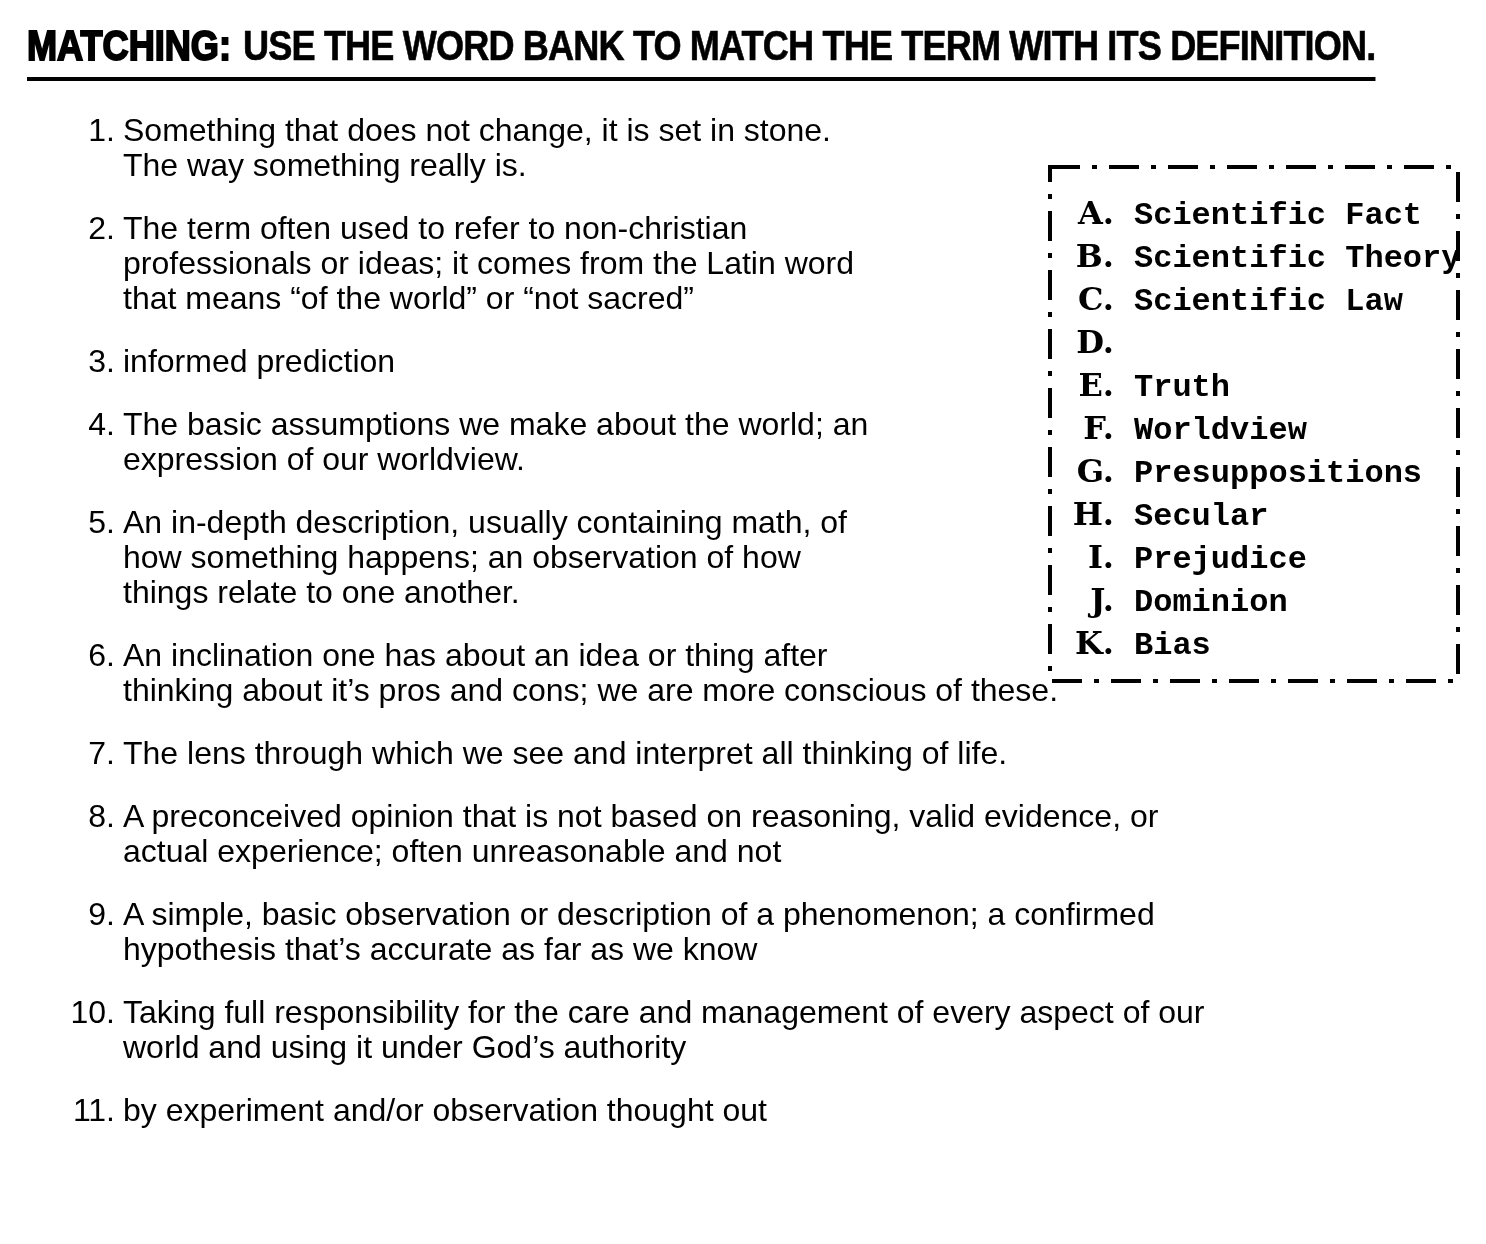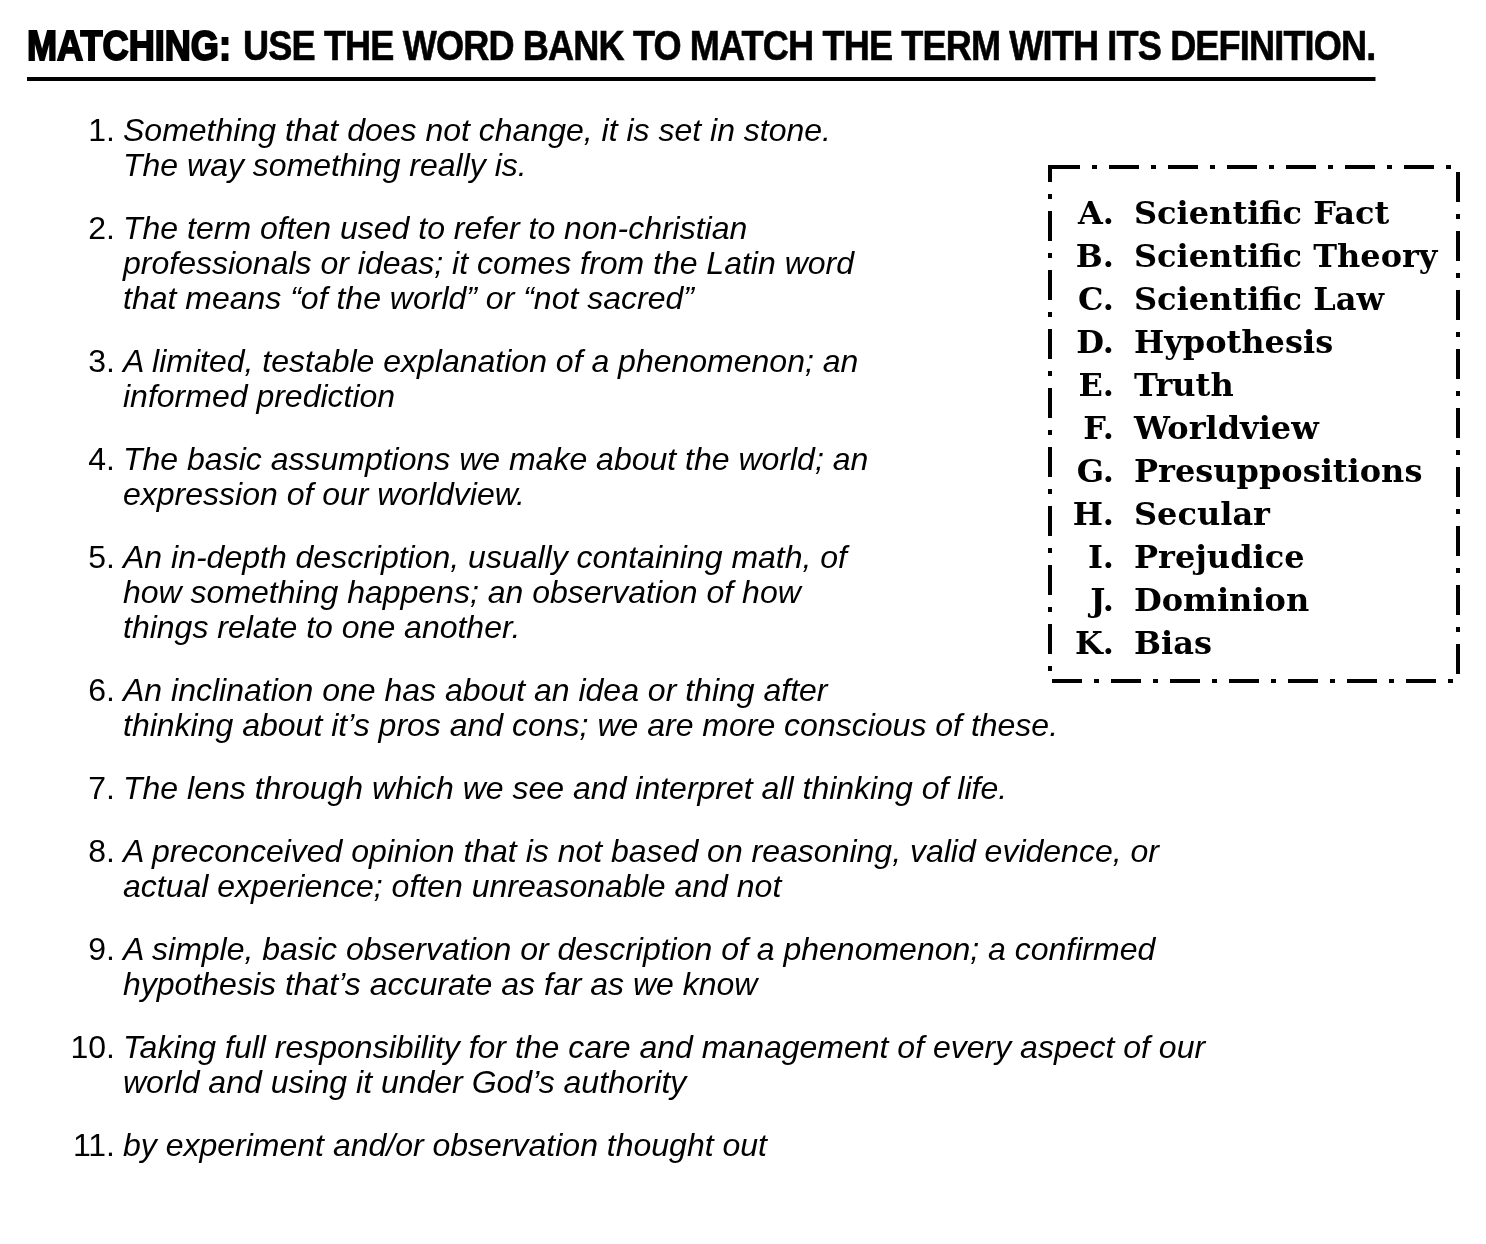--- a/index.html
+++ b/index.html
@@ -60,21 +60,20 @@
     width: 45px;
     flex-shrink: 0;
     text-align: right;
   }
   .q-lines {
     margin-left: 8px;
   }
   .q-line {
     display: block;
     white-space: nowrap;
-    font-style: italic;
   }
 
   
   .word-bank {
     position: absolute;
     left: 1048px;
     top: 165px;
     width: 412px;
     height: 518px;
     background: #ffffff;
@@ -102,20 +101,21 @@
     line-height: 43px;
   }
   .bank-letter {
     width: 52px;
     flex-shrink: 0;
     text-align: right;
   }
   .bank-term {
     margin-left: 20px;
     white-space: nowrap;
+    font-family: Liberation Mono, monospace;
   }
 </style>
 </head>
 <body>
 
 <div class="page">
 
   <div class="title-wrap">
     <div class="title-scale">
       <span class="title-label">MATCHING:</span><span class="title-instruction">USE THE WORD BANK TO MATCH THE TERM WITH ITS DEFINITION.</span>
@@ -134,21 +134,20 @@
       <div class="bank-row">
           <span class="bank-letter">B.</span>
           <span class="bank-term">Scientific Theory</span>
         </div>
       <div class="bank-row">
           <span class="bank-letter">C.</span>
           <span class="bank-term">Scientific Law</span>
         </div>
       <div class="bank-row">
           <span class="bank-letter">D.</span>
-          <span class="bank-term">Hypothesis</span>
         </div>
       <div class="bank-row">
           <span class="bank-letter">E.</span>
           <span class="bank-term">Truth</span>
         </div>
       <div class="bank-row">
           <span class="bank-letter">F.</span>
           <span class="bank-term">Worldview</span>
         </div>
       <div class="bank-row">
@@ -189,21 +188,20 @@
       <span class="q-lines">
         <span class="q-line">The term often used to refer to non-christian</span>
         <span class="q-line">professionals or ideas; it comes from the Latin word</span>
         <span class="q-line">that means “of the world” or “not sacred”</span>
       </span>
     </div>
 
     <div class="question">
       <span class="q-num">3.</span>
       <span class="q-lines">
-        <span class="q-line">A limited, testable explanation of a phenomenon; an</span>
         <span class="q-line">informed prediction</span>
       </span>
     </div>
 
     <div class="question">
       <span class="q-num">4.</span>
       <span class="q-lines">
         <span class="q-line">The basic assumptions we make about the world; an</span>
         <span class="q-line">expression of our worldview.</span>
       </span>

